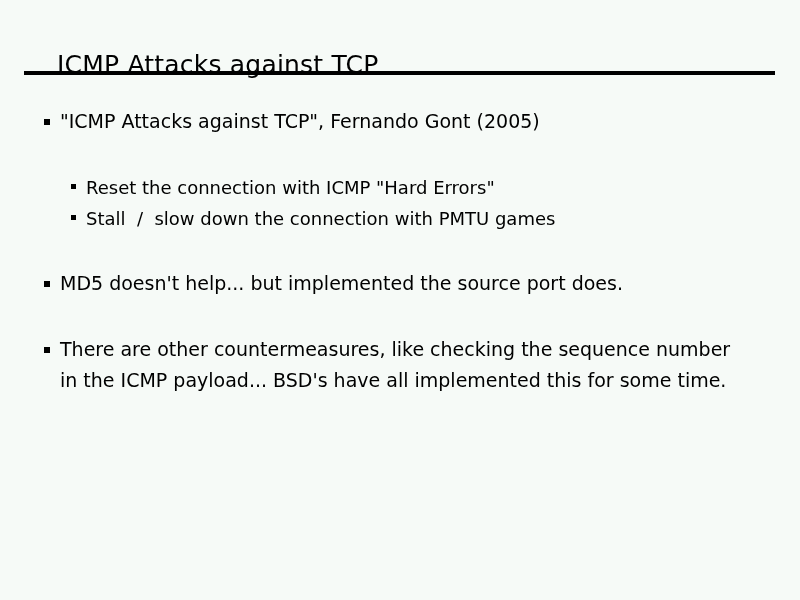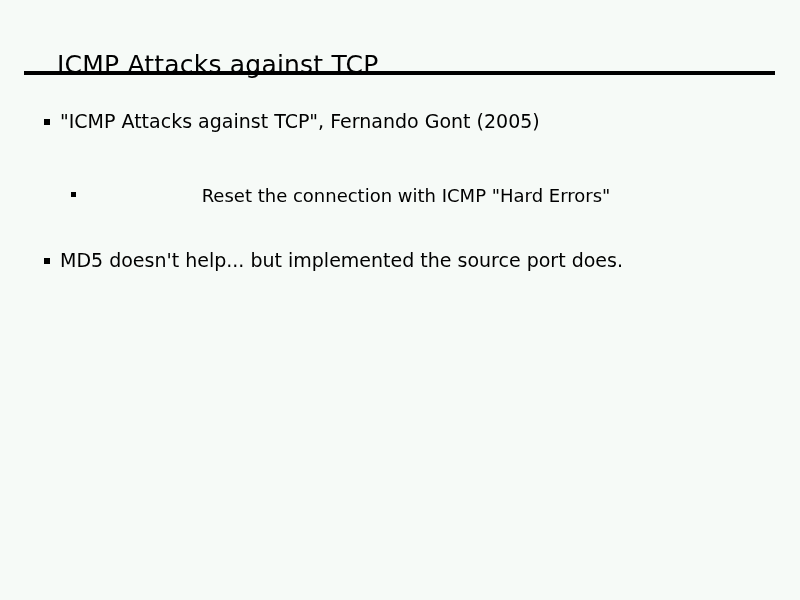--- a/index.html
+++ b/index.html
@@ -97,21 +97,21 @@
 
   .bullet .text {
     display: block;
     white-space: pre-wrap;
   }
 
   
   .gap-sub  { height: 35px; }
   .gap-mid  { height: 34px; }
   .gap-mid2 { height: 35px; }
-  .sub-group { margin-top: 8px; text-align: center; }
+  .sub-group { margin-top: 0; }
 </style>
 </head>
 <body>
 
 <div class="slide">
 
   <div class="title-block">
     <div class="slide-title">ICMP Attacks against TCP</div>
   </div>
 
@@ -124,26 +124,34 @@
       <span class="text">"ICMP Attacks against TCP", Fernando Gont (2005)</span>
     </div>
 
     <div class="gap-sub"></div>
 
     <div class="sub-group">
       <div class="bullet lvl2">
         <span class="marker"></span>
         <span class="text">Reset the connection with ICMP "Hard Errors"</span>
       </div>
+      <div class="bullet lvl2">
+        <span class="marker"></span>
+        <span class="text">Stall  /  slow down the connection with PMTU games</span>
+      </div>
     </div>
 
     <div class="gap-mid"></div>
 
     <div class="bullet lvl1">
       <span class="marker"></span>
       <span class="text">MD5 doesn't help... but implemented the source port does.</span>
     </div>
 
     <div class="gap-mid2"></div>
 
+    <div class="bullet lvl1">
+      <span class="marker"></span>
+      <span class="text">There are other countermeasures, like checking the sequence number in the ICMP payload... BSD's have all implemented this for some time.</span>
+    </div>
 
   </div>
 </div>
 
 </body></html>

